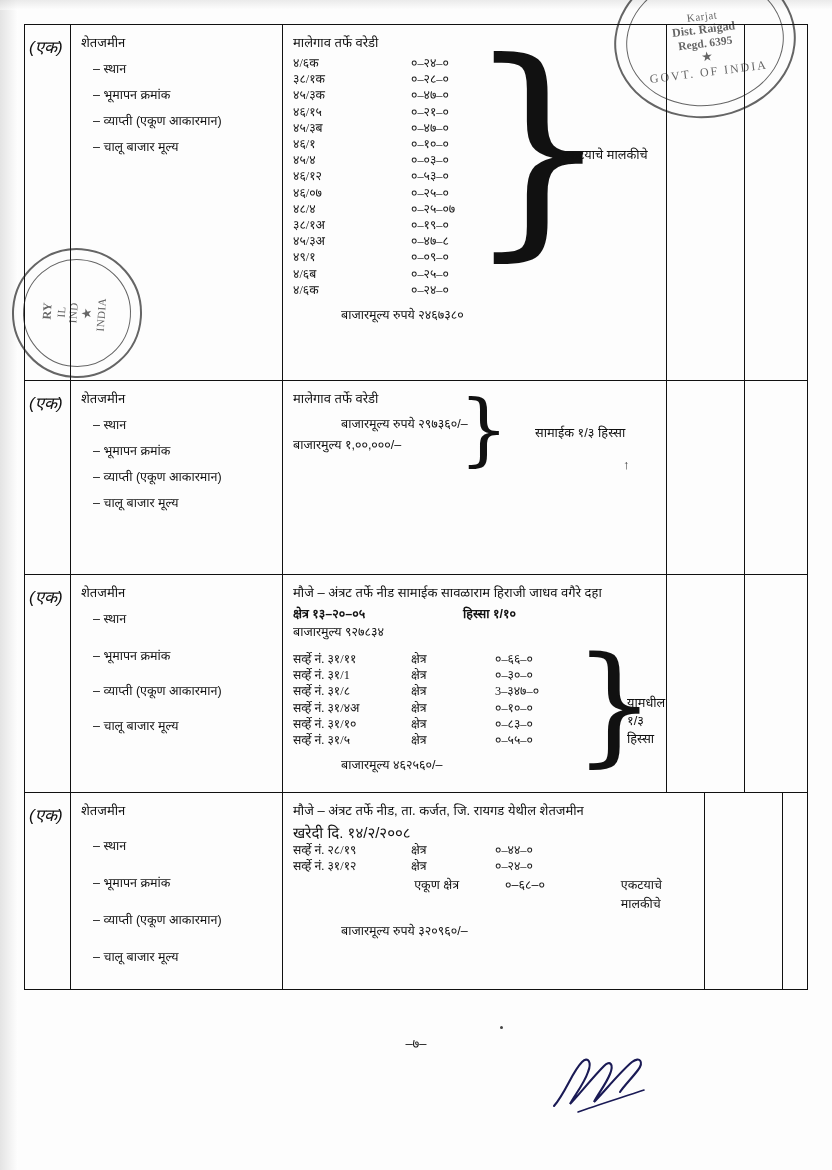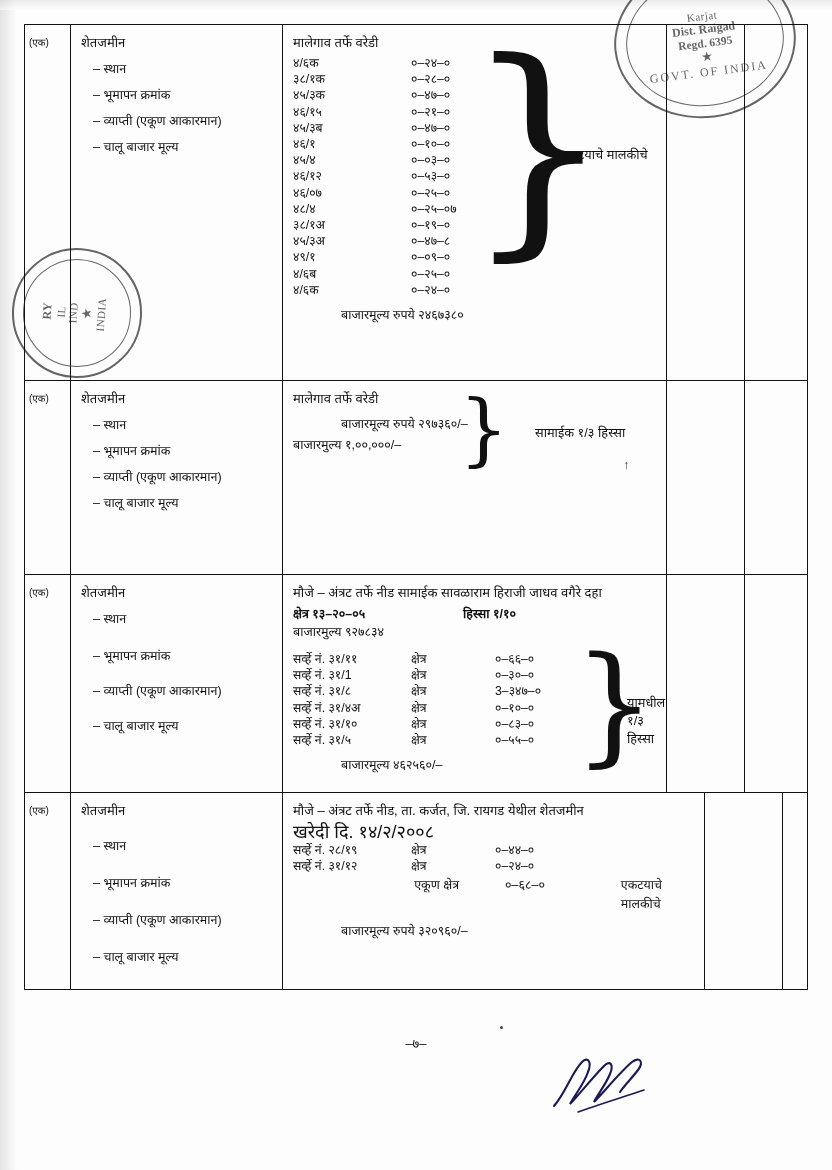--- a/index.html
+++ b/index.html
@@ -20,33 +20,33 @@
     position:absolute;left:24px;top:24px;width:784px;
     border:1.6px solid #111;
     box-sizing:border-box;
   }
   .row{
     display:flex;
     border-bottom:1.6px solid #111;
     box-sizing:border-box;
   }
   .row:last-child{border-bottom:none;}
-  .c-no{width:46px;flex:0 0 46px;border-right:1.6px solid #111;box-sizing:border-box;padding:10px 4px 0 4px;font-size:10px;}
+  .c-no{width:46px;flex:0 0 46px;border-right:1.6px solid #111;box-sizing:border-box;padding:10px 4px 0 4px;font-size:17px;font-style:italic;}
   .c-label{width:212px;flex:0 0 212px;border-right:1.6px solid #111;box-sizing:border-box;padding:8px 6px 8px 10px;font-size:12.5px;}
   .c-body{flex:1 1 auto;border-right:1.6px solid #111;box-sizing:border-box;padding:8px 8px 8px 10px;font-size:12.5px;position:relative;}
   .c-x1{width:78px;flex:0 0 78px;border-right:1.6px solid #111;box-sizing:border-box;}
   .c-x2{width:62px;flex:0 0 62px;box-sizing:border-box;}
 
   .lbl-main{font-size:13px;margin-bottom:6px;}
   .lbl-sub{font-size:12.5px;margin:9px 0 0 12px;white-space:nowrap;}
   .lbl-sub:before{content:"–  ";}
 
   .body-title{font-size:13px;margin-bottom:4px;}
   .sv-list{margin:0;padding:0;list-style:none;}
-  .sv-list li{display:flex;line-height:16.2px;font-size:12.3px;}
+  .sv-list li{display:flex;line-height:16.2px;font-size:12.3px;font-family:Liberation Serif, serif;}
   .sv-a{width:118px;flex:0 0 118px;}
   .sv-b{width:130px;flex:0 0 130px;}
   .sv-c{flex:1 1 auto;}
   .note{font-size:12.5px;}
   .after{margin-top:8px;font-size:12.5px;margin-left:48px;}
   .mt4{margin-top:4px;}
   .mt8{margin-top:8px;}
 
   
   .brace{
@@ -307,21 +307,21 @@
       <div class="c-no">(एक)</div>
       <div class="c-label">
         <div class="lbl-main">शेतजमीन</div>
         <div class="lbl-sub" style="margin-top:18px;">स्थान</div>
         <div class="lbl-sub" style="margin-top:20px;">भूमापन क्रमांक</div>
         <div class="lbl-sub" style="margin-top:20px;">व्याप्ती (एकूण आकारमान)</div>
         <div class="lbl-sub" style="margin-top:20px;">चालू बाजार मूल्य</div>
       </div>
       <div class="c-body">
         <div class="body-title">मौजे – अंत्रट तर्फे नीड, ता. कर्जत, जि. रायगड येथील शेतजमीन</div>
-        <div style="font-size:18px;line-height:19px;">खरेदी दि. १४/२/२००८</div>
+        <div style="font-size:15px;line-height:19px;">खरेदी दि. १४/२/२००८</div>
         <ul class="sv-list" id="r3-list">
             <li>
               <span class="sv-a">सर्व्हे नं. २८/१९</span>
               <span class="sv-b" style="width: 84px; flex: 0 0 84px;">क्षेत्र</span>
               <span class="sv-c">०–४४–०</span>
             </li>
             <li>
               <span class="sv-a">सर्व्हे नं. ३१/१२</span>
               <span class="sv-b" style="width: 84px; flex: 0 0 84px;">क्षेत्र</span>
               <span class="sv-c">०–२४–०</span>

